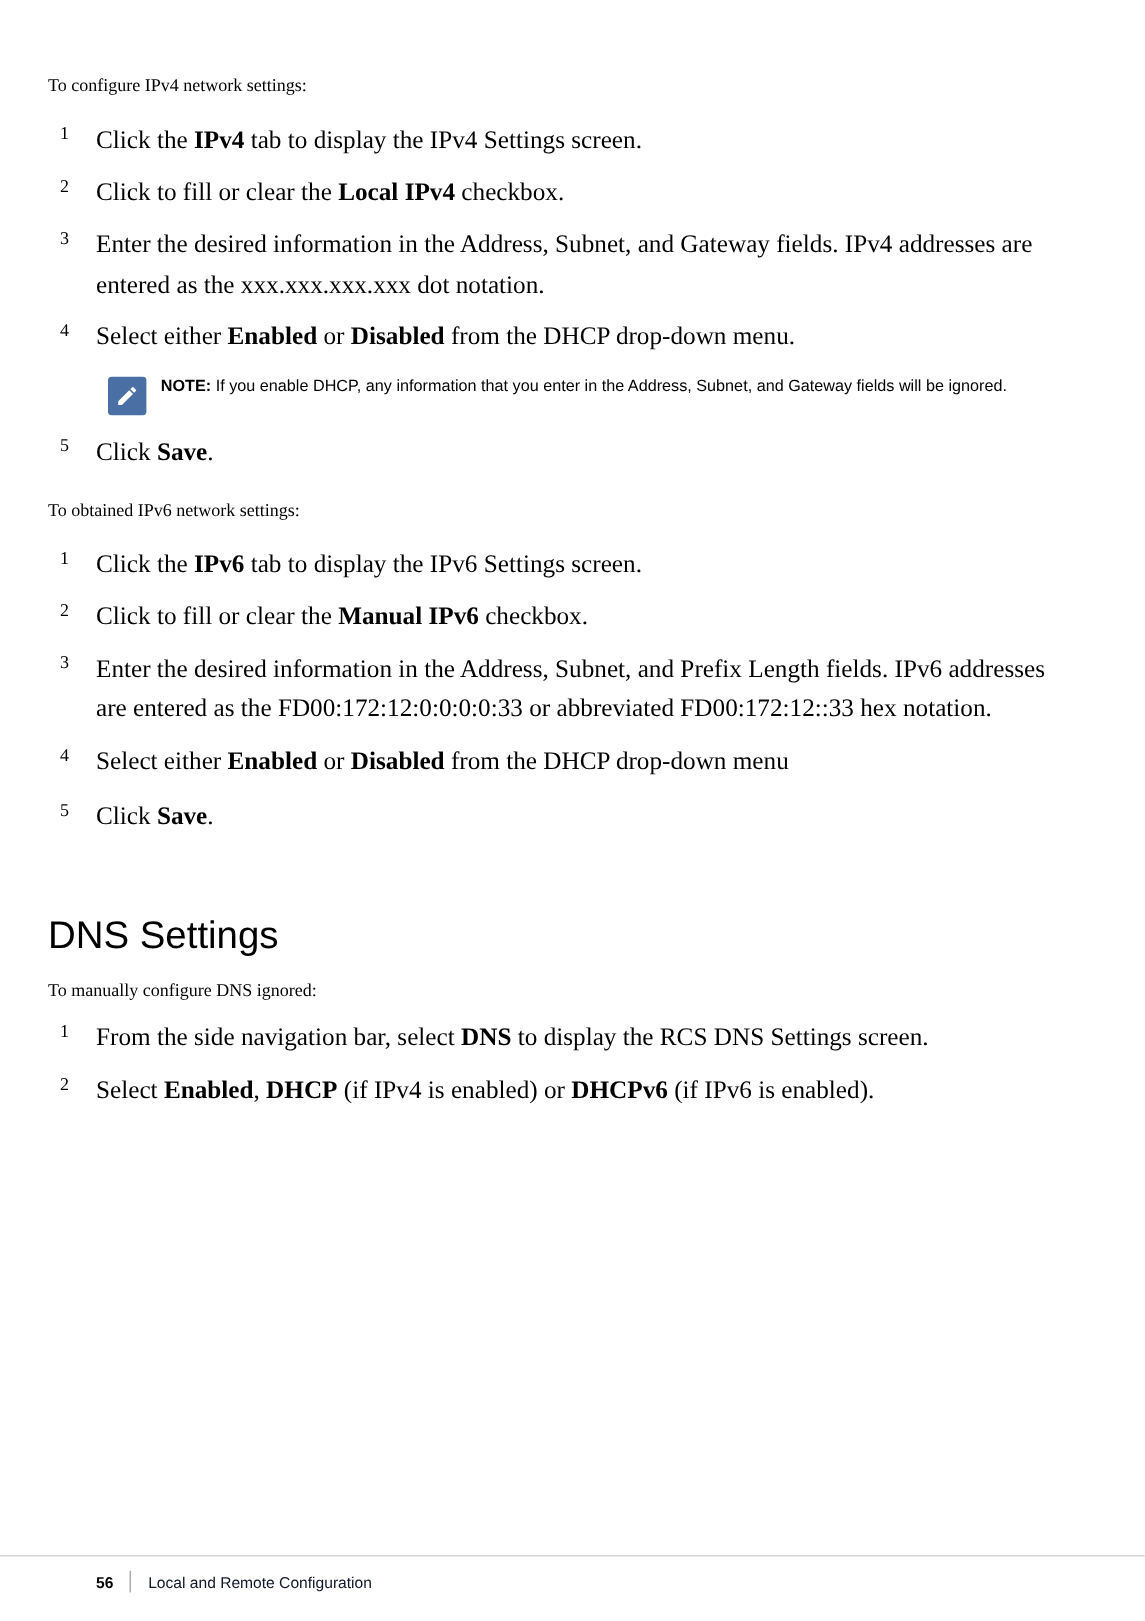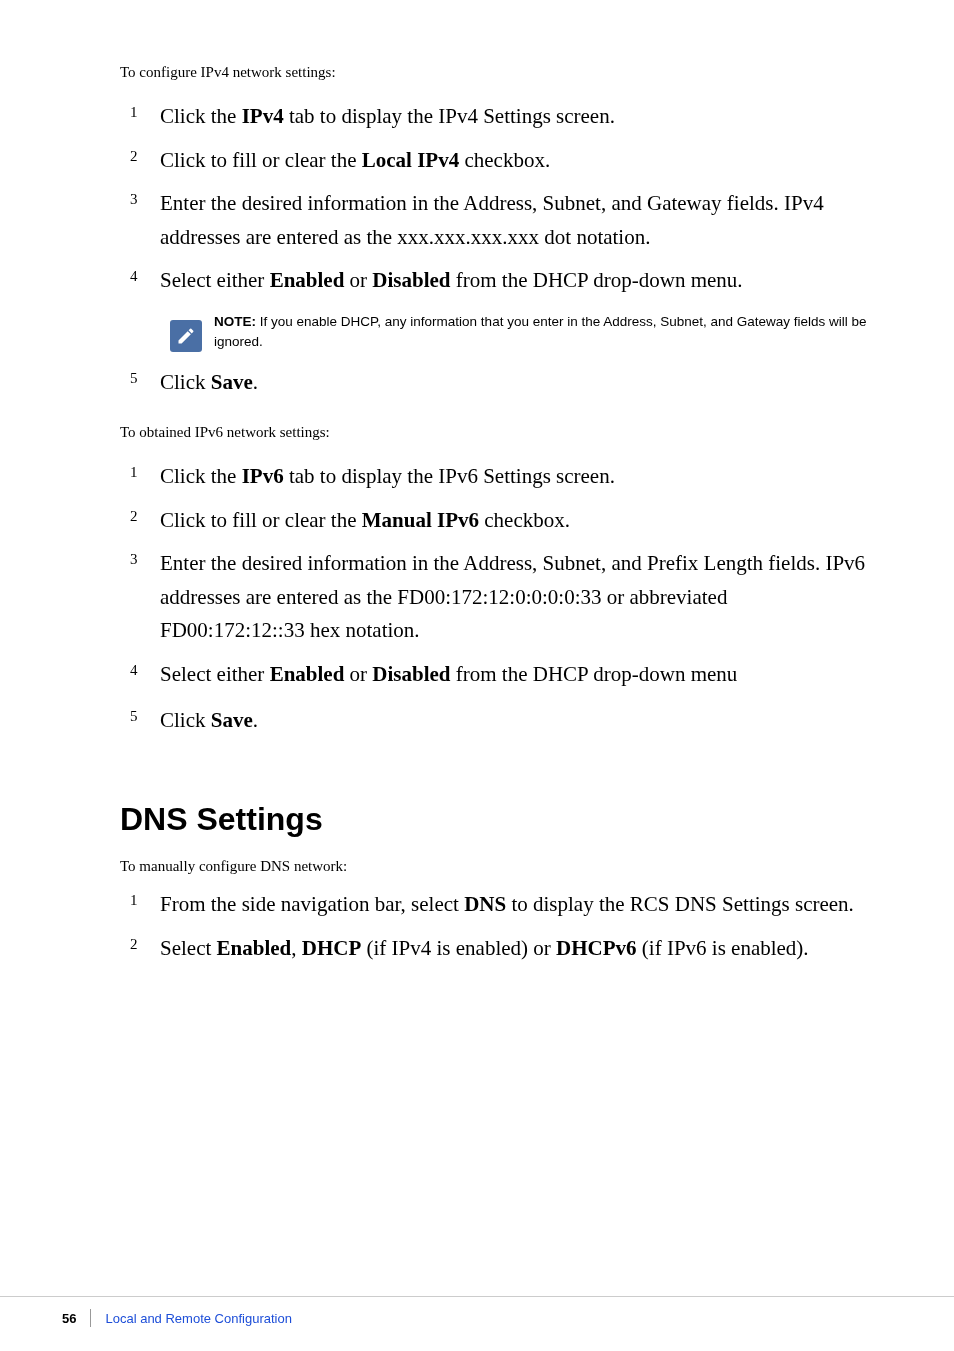--- a/index.html
+++ b/index.html
@@ -12,21 +12,21 @@
       background: #ffffff;
       font-family: Georgia, 'Times New Roman', serif;
       font-size: 15px;
       color: #000000;
       width: 954px;
       min-height: 1351px;
       position: relative;
     }
 
     .page-container {
-      padding: 60px 80px 80px 120px;
+      padding: 60px 80px 80px 40px;
       max-width: 954px;
       margin: 0 auto;
     }
 
     .intro-text {
       font-size: 15px;
       line-height: 1.6;
       margin-bottom: 16px;
     }
 
@@ -54,21 +54,21 @@
       font-size: 21px;
       line-height: 1.6;
     }
 
     .list-content b {
       font-weight: bold;
     }
 
     .note-box {
       display: flex;
-      align-items: flex-end;
+      align-items: flex-start;
       margin: 14px 0 14px 50px;
       gap: 12px;
     }
 
     .note-icon {
       width: 32px;
       height: 32px;
       min-width: 32px;
       background: #4a6fa5;
       display: flex;
@@ -96,34 +96,34 @@
     }
 
     .section-gap {
       margin-top: 10px;
       margin-bottom: 10px;
     }
 
     .dns-heading {
       font-family: Arial, Helvetica, sans-serif;
       font-size: 32px;
-      font-weight: bold;
+      font-weight: normal;
       margin-top: 36px;
       margin-bottom: 16px;
       color: #000;
     }
 
     .page-footer {
       position: absolute;
       bottom: 24px;
       left: 0;
       right: 0;
       display: flex;
       align-items: center;
-      padding: 0 62px;
+      padding: 0 80px;
       border-top: 1px solid #ccc;
       padding-top: 12px;
     }
 
     .footer-page-num {
       font-family: Arial, Helvetica, sans-serif;
       font-size: 13px;
       font-weight: bold;
       color: #000;
     }
@@ -131,21 +131,21 @@
     .footer-separator {
       width: 1px;
       height: 18px;
       background: #999;
       margin: 0 14px;
     }
 
     .footer-title {
       font-family: Arial, Helvetica, sans-serif;
       font-size: 13px;
-      color: #1d4ed8;
+      color: #0f172a;
       text-align: right;
     }
 
     .section-spacer {
       height: 8px;
     }
   </style>
 </head>
 <body>
 
@@ -219,21 +219,21 @@
       <span class="list-number">5</span>
       <span class="list-content">Click <b>Save</b>.</span>
     </li>
   </ol>
 
   <div class="section-spacer"></div>
   <div class="section-spacer"></div>
 
   <h2 class="dns-heading">DNS Settings</h2>
 
-  <p class="intro-text section-gap">To manually configure DNS network:</p>
+  <p class="intro-text section-gap">To manually configure DNS ignored:</p>
 
   <ol class="numbered-list">
     <li>
       <span class="list-number">1</span>
       <span class="list-content">From the side navigation bar, select <b>DNS</b> to display the RCS DNS Settings screen.</span>
     </li>
     <li>
       <span class="list-number">2</span>
       <span class="list-content">Select <b>Enabled</b>, <b>DHCP</b> (if IPv4 is enabled) or <b>DHCPv6</b> (if IPv6 is enabled).</span>
     </li>

